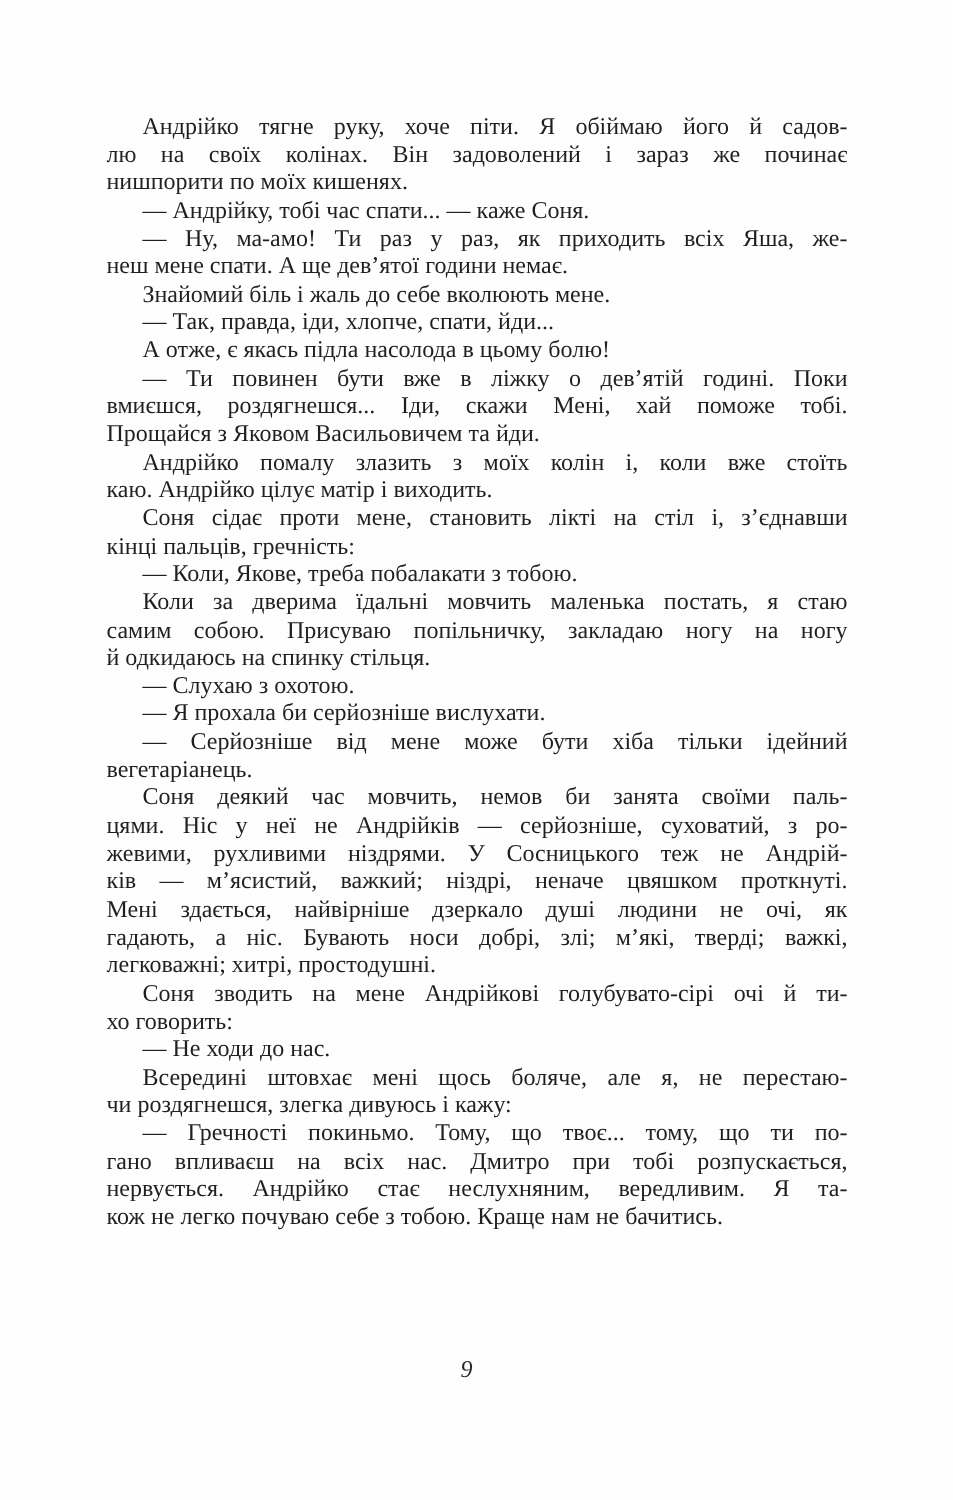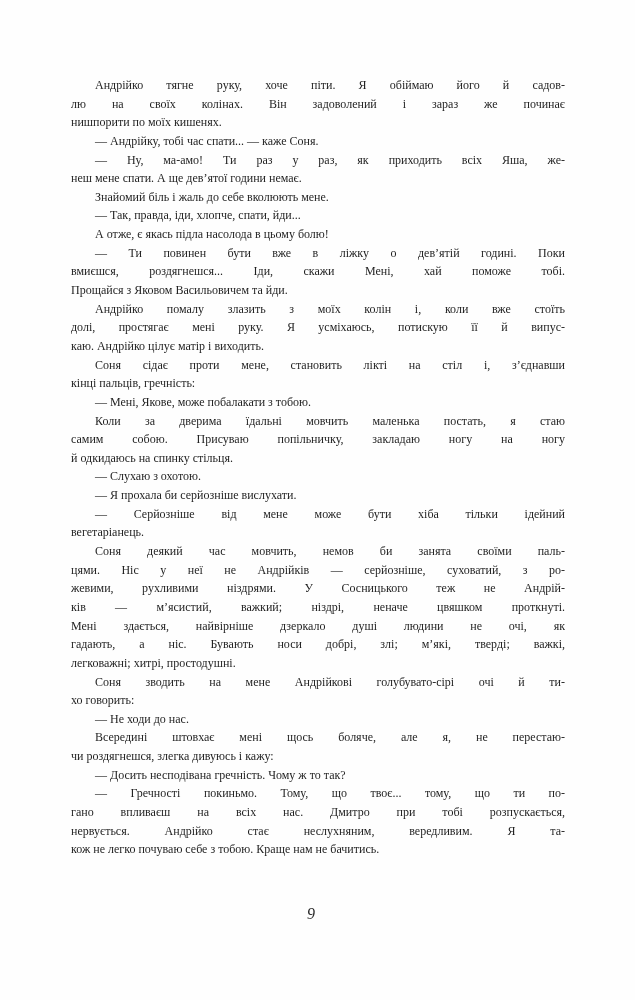--- a/index.html
+++ b/index.html
@@ -14,21 +14,21 @@
     background: #fefefe;
     font-family: "Liberation Serif", serif;
     color: #1f1f1f;
     overflow: hidden;
   }
   .text-block {
     position: absolute;
     left: 71px;
     top: 76px;
     width: 494px;
-    font-size: 12px;
+    font-size: 16px;
     line-height: 18.65px;
   }
   p.paragraph {
     margin: 0;
     padding: 0;
   }
   .line {
     display: block;
     text-align: justify;
     text-align-last: justify;
@@ -79,29 +79,28 @@
       <p class="paragraph">
         <span class="line first last">А отже, є якась підла насолода в цьому болю!</span>
       </p>
       <p class="paragraph">
         <span class="line first">— Ти повинен бути вже в ліжку о дев’ятій годині. Поки</span>
         <span class="line">вмиєшся, роздягнешся... Іди, скажи Мені, хай поможе тобі.</span>
         <span class="line last">Прощайся з Яковом Васильовичем та йди.</span>
       </p>
       <p class="paragraph">
         <span class="line first">Андрійко помалу злазить з моїх колін і, коли вже стоїть</span>
-        <span class="line">долі, простягає мені руку. Я усміхаюсь, потискую її й випус-</span>
         <span class="line last">каю. Андрійко цілує матір і виходить.</span>
       </p>
       <p class="paragraph">
         <span class="line first">Соня сідає проти мене, становить лікті на стіл і, з’єднавши</span>
         <span class="line last">кінці пальців, гречність:</span>
       </p>
       <p class="paragraph">
-        <span class="line first last">— Мені, Якове, може побалакати з тобою.</span>
+        <span class="line first last">— Коли, Якове, треба побалакати з тобою.</span>
       </p>
       <p class="paragraph">
         <span class="line first">Коли за дверима їдальні мовчить маленька постать, я стаю</span>
         <span class="line">самим собою. Присуваю попільничку, закладаю ногу на ногу</span>
         <span class="line last">й одкидаюсь на спинку стільця.</span>
       </p>
       <p class="paragraph">
         <span class="line first last">— Слухаю з охотою.</span>
       </p>
       <p class="paragraph">
@@ -125,23 +124,20 @@
         <span class="line last">хо говорить:</span>
       </p>
       <p class="paragraph">
         <span class="line first last">— Не ходи до нас.</span>
       </p>
       <p class="paragraph">
         <span class="line first">Всередині штовхає мені щось боляче, але я, не перестаю-</span>
         <span class="line last">чи роздягнешся, злегка дивуюсь і кажу:</span>
       </p>
       <p class="paragraph">
-        <span class="line first last">— Досить несподівана гречність. Чому ж то так?</span>
-      </p>
-      <p class="paragraph">
         <span class="line first">— Гречності покиньмо. Тому, що твоє... тому, що ти по-</span>
         <span class="line">гано впливаєш на всіх нас. Дмитро при тобі розпускається,</span>
         <span class="line">нервується. Андрійко стає неслухняним, вередливим. Я та-</span>
         <span class="line last">кож не легко почуваю себе з тобою. Краще нам не бачитись.</span>
       </p>
     </div>
   <div class="page-number">9</div>
 </div>
 
 </body></html>

